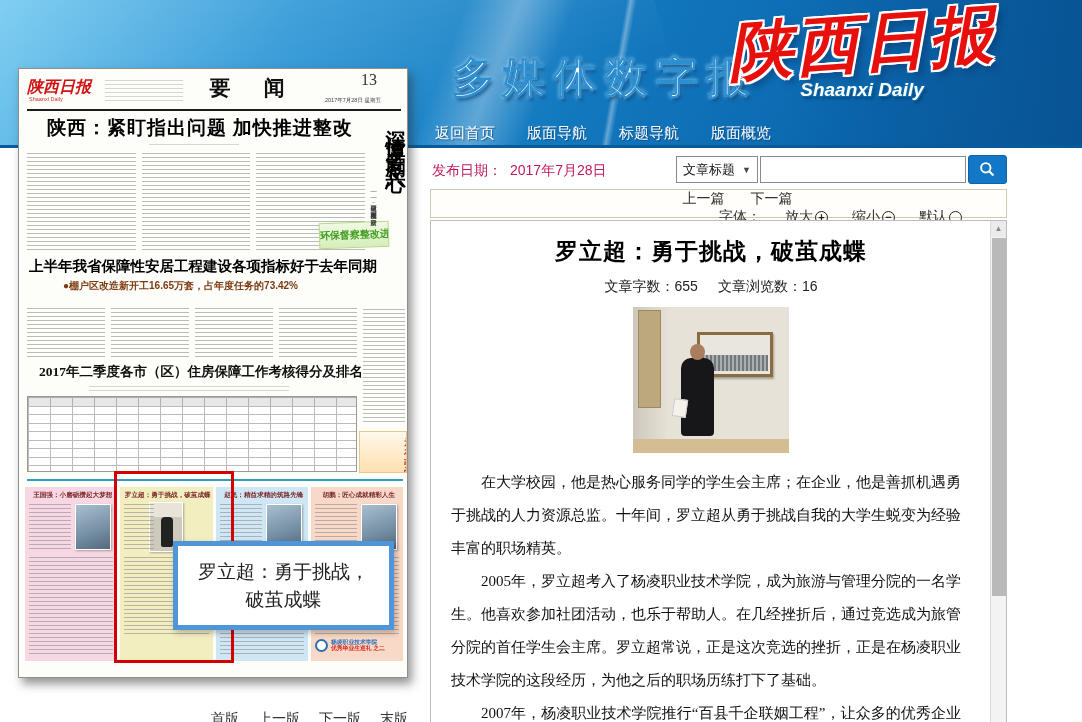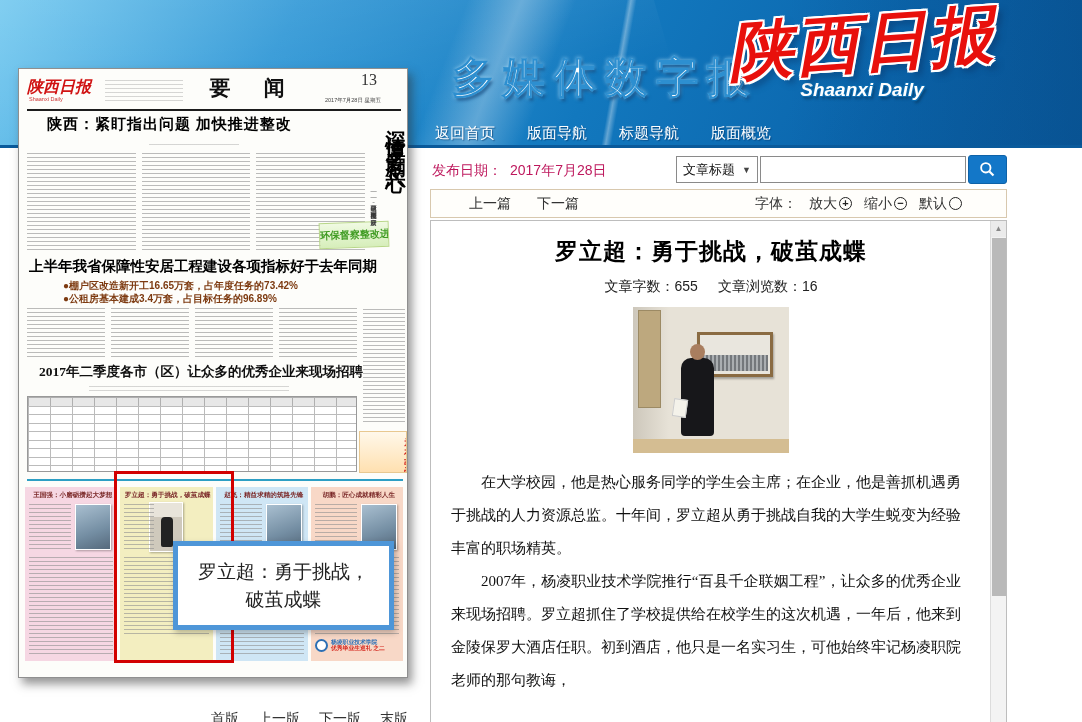--- a/index.html
+++ b/index.html
@@ -40,21 +40,21 @@
   .ft-light { background-image:repeating-linear-gradient(to bottom,#a5a5a5 0 1px, transparent 1px 4px); opacity:.45; }
   .np-logo-cn { left:8px; top:8px; font-family:"Liberation Serif",serif; font-weight:bold; font-style:italic;
     font-size:16px; color:#d01212; white-space:nowrap; }
   .np-logo-en { left:10px; top:27px; font-size:10px; color:#c33; transform:scale(.55); transform-origin:left top; white-space:nowrap; }
   .np-mast-info { left:86px; top:11px; width:78px; height:22px; }
   .np-section { left:168px; top:5px; width:120px; text-align:center; font-family:"Liberation Serif",serif;
     font-size:21px; font-weight:bold; letter-spacing:14px; padding-left:14px; color:#111; white-space:nowrap; }
   .np-pageno { left:342px; top:2px; font-family:"Liberation Serif",serif; font-size:16px; color:#333; }
   .np-dateline { left:306px; top:27px; font-size:10px; color:#444; transform:scale(.55); transform-origin:left top; white-space:nowrap; }
   .np-rule { left:8px; top:40px; width:374px; height:2px; background:#1c1c1c; }
-  .np-h1 { left:8px; top:46px; font-family:"Liberation Serif",serif; font-size:15px; font-weight:bold;
+  .np-h1 { left:8px; top:46px; font-family:"Liberation Serif",serif; font-size:19px; font-weight:bold;
     color:#000; letter-spacing:1px; white-space:nowrap;padding-left:20px; }
   .np-byline { left:130px; top:75px; width:90px; height:4px; }
   .np-cols3 { left:8px; top:84px; width:338px; height:99px; display:flex; gap:6px; position:absolute; }
   .np-cols3 .col { position:static; flex:1; }
   .np-green { left:300px; top:153px; width:70px; height:26px; background:linear-gradient(#f0fae2,#d6eeba);
     border:1px solid #b8d788; color:#3f9b22; font-weight:bold; font-size:10px; line-height:24px;
     text-align:center; white-space:nowrap; overflow:hidden; transform:rotate(-2deg); }
   .np-vert { left:364px; top:45px; height:255px; writing-mode:vertical-rl; text-orientation:upright;
     font-family:"Liberation Serif",serif; font-weight:bold; font-size:20px; letter-spacing:7px; color:#000; }
   .np-vert-sub { left:350px; top:118px; height:300px; writing-mode:vertical-rl; text-orientation:upright;
@@ -116,24 +116,24 @@
   .field-select { position:absolute; left:246px; top:1px; width:82px; height:27px; border:1px solid #8a8a8a;
     background:#fff; display:flex; align-items:center; justify-content:space-between; padding:0 6px;
     font-size:13px; color:#111; cursor:pointer; }
   .field-select .arr { font-size:9px; color:#444; }
   .search-input { position:absolute; left:330px; top:1px; width:206px; height:27px; border:1px solid #8a8a8a;
     padding:0 6px; font-size:13px; outline:none; }
   .search-btn { position:absolute; left:538px; top:0; width:39px; height:29px; background:#1377c8;
     border:1px solid #0e62a8; border-radius:3px; display:flex; align-items:center; justify-content:center; cursor:pointer; }
 
   .tool-row { position:absolute; left:430px; top:189px; width:577px; height:29px; border:1px solid #d8c8ae;
-    background:#fffefb; display:flex; align-items:center; }
+    background:#fffefb; display:flex; align-items:center;flex-direction:column; }
   .tool-left { display:flex; gap:26px; margin-left:38px; }
   .tool-link { font-size:14px; color:#333; cursor:pointer; white-space:nowrap; }
-  .tool-right { margin-left:auto; margin-right:44px; display:flex; align-items:center; gap:12px; font-size:14px; color:#333; }
+  .tool-right { margin-left:auto; margin-right:44px; display:flex; align-items:center; gap:24px; font-size:14px; color:#333; }
   .zoom-item { display:flex; align-items:center; gap:2px; cursor:pointer; color:#333; }
   .circle-icon { width:13px; height:13px; border:1.5px solid #222; border-radius:50%; font-size:11px;
     line-height:10px; text-align:center; font-weight:bold; color:#222; }
 
   .article-box { position:absolute; left:430px; top:220px; width:577px; height:502px; background:#fff;
     border:1px solid #bdbdbd; border-bottom:none; overflow:hidden; }
   .a-inner { width:560px; }
   .a-title { margin-top:15px; text-align:center; font-family:"Liberation Serif",serif; font-size:23px;
     font-weight:bold; color:#000; letter-spacing:1px; }
   .a-meta { margin-top:11px; display:flex; justify-content:center; gap:20px; font-size:14px; color:#222; }
@@ -193,31 +193,30 @@
       <div class="col ft"></div>
       <div class="col ft"></div>
       <div class="col ft"></div>
     </div>
     <div class="np-green">环保督察整改进行时</div>
     <div class="np-vert">深情厚爱励兵心</div>
     <div class="np-vert-sub">——记陕西省“爱国拥军模范”安新建</div>
     <div class="np-h2">上半年我省保障性安居工程建设各项指标好于去年同期</div>
     <div class="np-bullets">
       <div style="position:static;">●棚户区改造新开工16.65万套，占年度任务的73.42%</div>
-      <div style="position:static;">●公租房基本建成3.4万套，占目标任务的96.89%</div>
     </div>
     <div class="np-cols4">
       <div class="col ft"></div>
       <div class="col ft"></div>
       <div class="col ft"></div>
       <div class="col ft"></div>
     </div>
     <div class="np-sidecol ft"></div>
     <div class="np-redbanner">走在强军兴军的前列</div>
-    <div class="np-tabletitle">2017年二季度各市（区）让众多的优秀企业来现场招聘</div>
+    <div class="np-tabletitle">2017年二季度各市（区）住房保障工作考核得分及排名</div>
     <div class="np-tablecap ft-light"></div>
     <div class="np-table">
       <div class="np-table-head"></div>
     </div>
     <div class="np-divider"></div>
 
     <div class="features">
       <div class="feature f1">
         <div class="f-title">王国强：小磨砺攒起大梦想</div>
         <div class="f-photo"></div>
@@ -321,20 +320,21 @@
         <div class="ph-frame">
           <div class="ph-people"></div>
         </div>
         <div class="ph-floor"></div>
         <div class="ph-body"></div>
         <div class="ph-head"></div>
         <div class="ph-paper"></div>
       </div>
       <div class="a-body">
         <p>在大学校园，他是热心服务同学的学生会主席；在企业，他是善抓机遇勇于挑战的人力资源总监。十年间，罗立超从勇于挑战自我的大学生蜕变为经验丰富的职场精英。</p>
+        <p>2005年，罗立超考入了杨凌职业技术学院，成为旅游与管理分院的一名学生。他喜欢参加社团活动，也乐于帮助人。在几经挫折后，通过竞选成为旅管分院的首任学生会主席。罗立超常说，正是这次竞选的挫折，正是在杨凌职业技术学院的这段经历，为他之后的职场历练打下了基础。</p>
         <p>2007年，杨凌职业技术学院推行“百县千企联姻工程”，让众多的优秀企业来现场招聘。罗立超抓住了学校提供给在校学生的这次机遇，一年后，他来到金陵保罗大酒店任职。初到酒店，他只是一名实习生，可他始终牢记杨凌职院老师的那句教诲，</p>
       </div>
     </div>
     <div class="scrollbar">
       <div class="sb-up">▲</div>
       <div class="sb-thumb"></div>
     </div>
   </div>
 
 </div>

